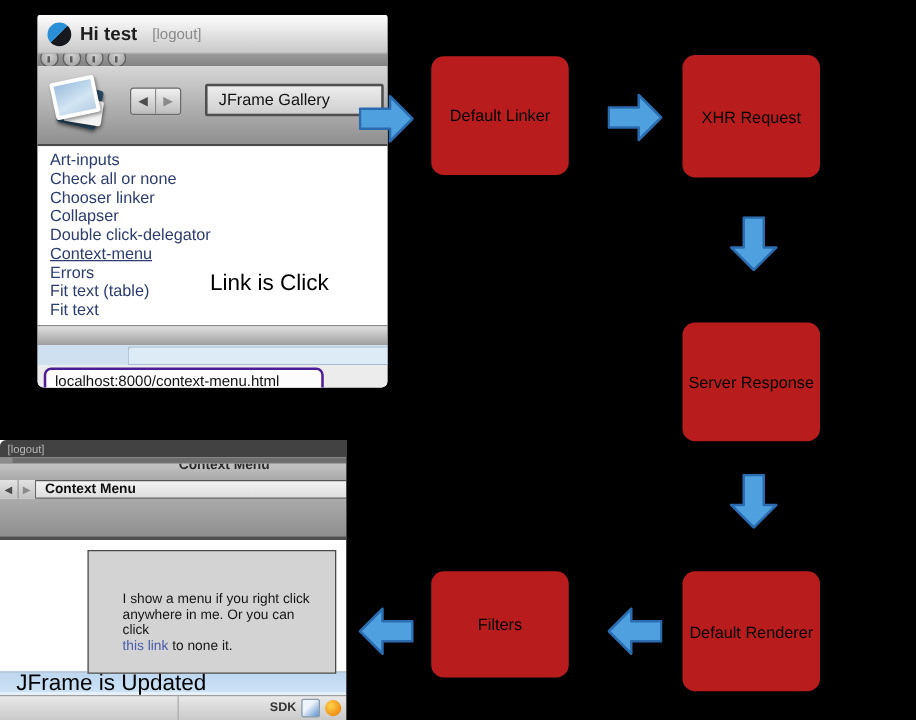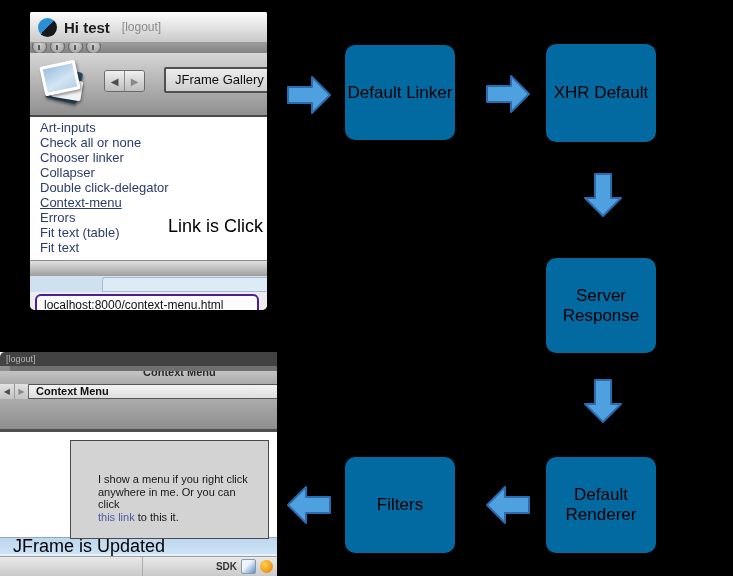--- a/index.html
+++ b/index.html
@@ -3,33 +3,33 @@
 <meta charset="utf-8">
 <style>
   html,body{margin:0;padding:0;}
   body{
     width:733px;height:576px;position:relative;overflow:hidden;
     background:#000;font-family:"Liberation Sans",sans-serif;
     -webkit-font-smoothing:antialiased;
   }
   
   .flow-box{
-    position:absolute;background:#0369a1;border-radius:10px;
+    position:absolute;background:#b91c1c;border-radius:10px;
     display:flex;align-items:center;justify-content:center;
-    font-size:17px;color:#000;text-align:center;
+    font-size:13px;color:#000;text-align:center;
   }
   .arrow{position:absolute;width:44px;height:42px;}
   .arrow svg{display:block;width:44px;height:42px;}
   .arrow polygon{stroke:var(--arrow-stroke,#2B6CB0);stroke-width:2;stroke-linejoin:round;}
   .rot90{transform:rotate(90deg);}
   .rot180{transform:rotate(180deg);}
 
   
   .win-top{
-    position:absolute;left:30px;top:12px;width:237px;height:298px;
+    position:absolute;left:30px;top:12px;width:280px;height:298px;
     background:#fff;overflow:hidden;border-radius:2px 2px 5px 5px;
   }
   .wt-header{height:30px;background:linear-gradient(#fdfdfd,#c9c9c9);
     border-bottom:1px solid #9a9a9a;display:flex;align-items:center;}
   .wt-logo{width:19px;height:19px;border-radius:50%;margin-left:8px;
     background:linear-gradient(135deg,#2b8fd8 0 50%,#15181c 50% 100%);}
   .wt-title{font-size:15px;font-weight:bold;color:#1c1c1c;margin-left:7px;}
   .wt-logout{font-size:12px;color:#8a8a8a;margin-left:12px;}
   .wt-dots{height:10px;background:linear-gradient(#9b9b9b,#828282);position:relative;overflow:hidden;}
   .dot{position:absolute;top:-4px;width:13px;height:13px;border-radius:50%;
@@ -152,24 +152,24 @@
   <div class="wt-graybar"></div>
   <div class="wt-bluebar">
     <div class="wt-tab"></div>
   </div>
   <div class="wt-bottom">
     <div class="status-tooltip">localhost:8000/context-menu.html</div>
   </div>
 </div>
 
 <div class="flow-box" style="left:345px;top:45px;width:110px;height:95px;">Default Linker</div>
-<div class="flow-box" style="left:546px;top:44px;width:110px;height:98px;">XHR Default</div>
+<div class="flow-box" style="left:546px;top:44px;width:110px;height:98px;">XHR Request</div>
 <div class="flow-box" style="left:546px;top:258px;width:110px;height:95px;">Server Response</div>
 <div class="flow-box" style="left:546px;top:457px;width:110px;height:96px;">Default Renderer</div>
-<div class="flow-box" style="left:345px;top:457px;width:110px;height:96px;">Filters</div>
+<div class="flow-box" style="left:345px;top:457px;width:110px;height:85px;">Filters</div>
 
 <div class="arrow" style="left:287px;top:74px;">
   <svg viewBox="0 0 44 42">
       <polygon points="1,13 25,13 25,3 43,21 25,39 25,29 1,29" fill="#4FA0DF"></polygon>
     </svg>
 </div>
 <div class="arrow" style="left:486px;top:73px;">
   <svg viewBox="0 0 44 42">
       <polygon points="1,13 25,13 25,3 43,21 25,39 25,29 1,29" fill="#4FA0DF"></polygon>
     </svg>
@@ -215,21 +215,21 @@
         </div>
     </div>
     <div class="wb-field">Context Menu</div>
   </div>
   <div class="wb-toolbar2"></div>
   <div class="wb-content">
     <div class="demo-box">
       <div class="demo-text">
         <div>I show a menu if you right click</div>
         <div>anywhere in me. Or you can click</div>
-        <div><span class="demo-link">this link</span><span> to this it.</span></div>
+        <div><span class="demo-link">this link</span><span> to none it.</span></div>
       </div>
     </div>
   </div>
   <div class="wb-bluebar"></div>
   <div class="wb-statusbar">
     <div class="wb-divider"></div>
     <div class="wb-right">
       <span class="sdk-label">SDK</span>
       <div class="photo-app-icon"></div>
       <div class="swirl-icon"></div>

